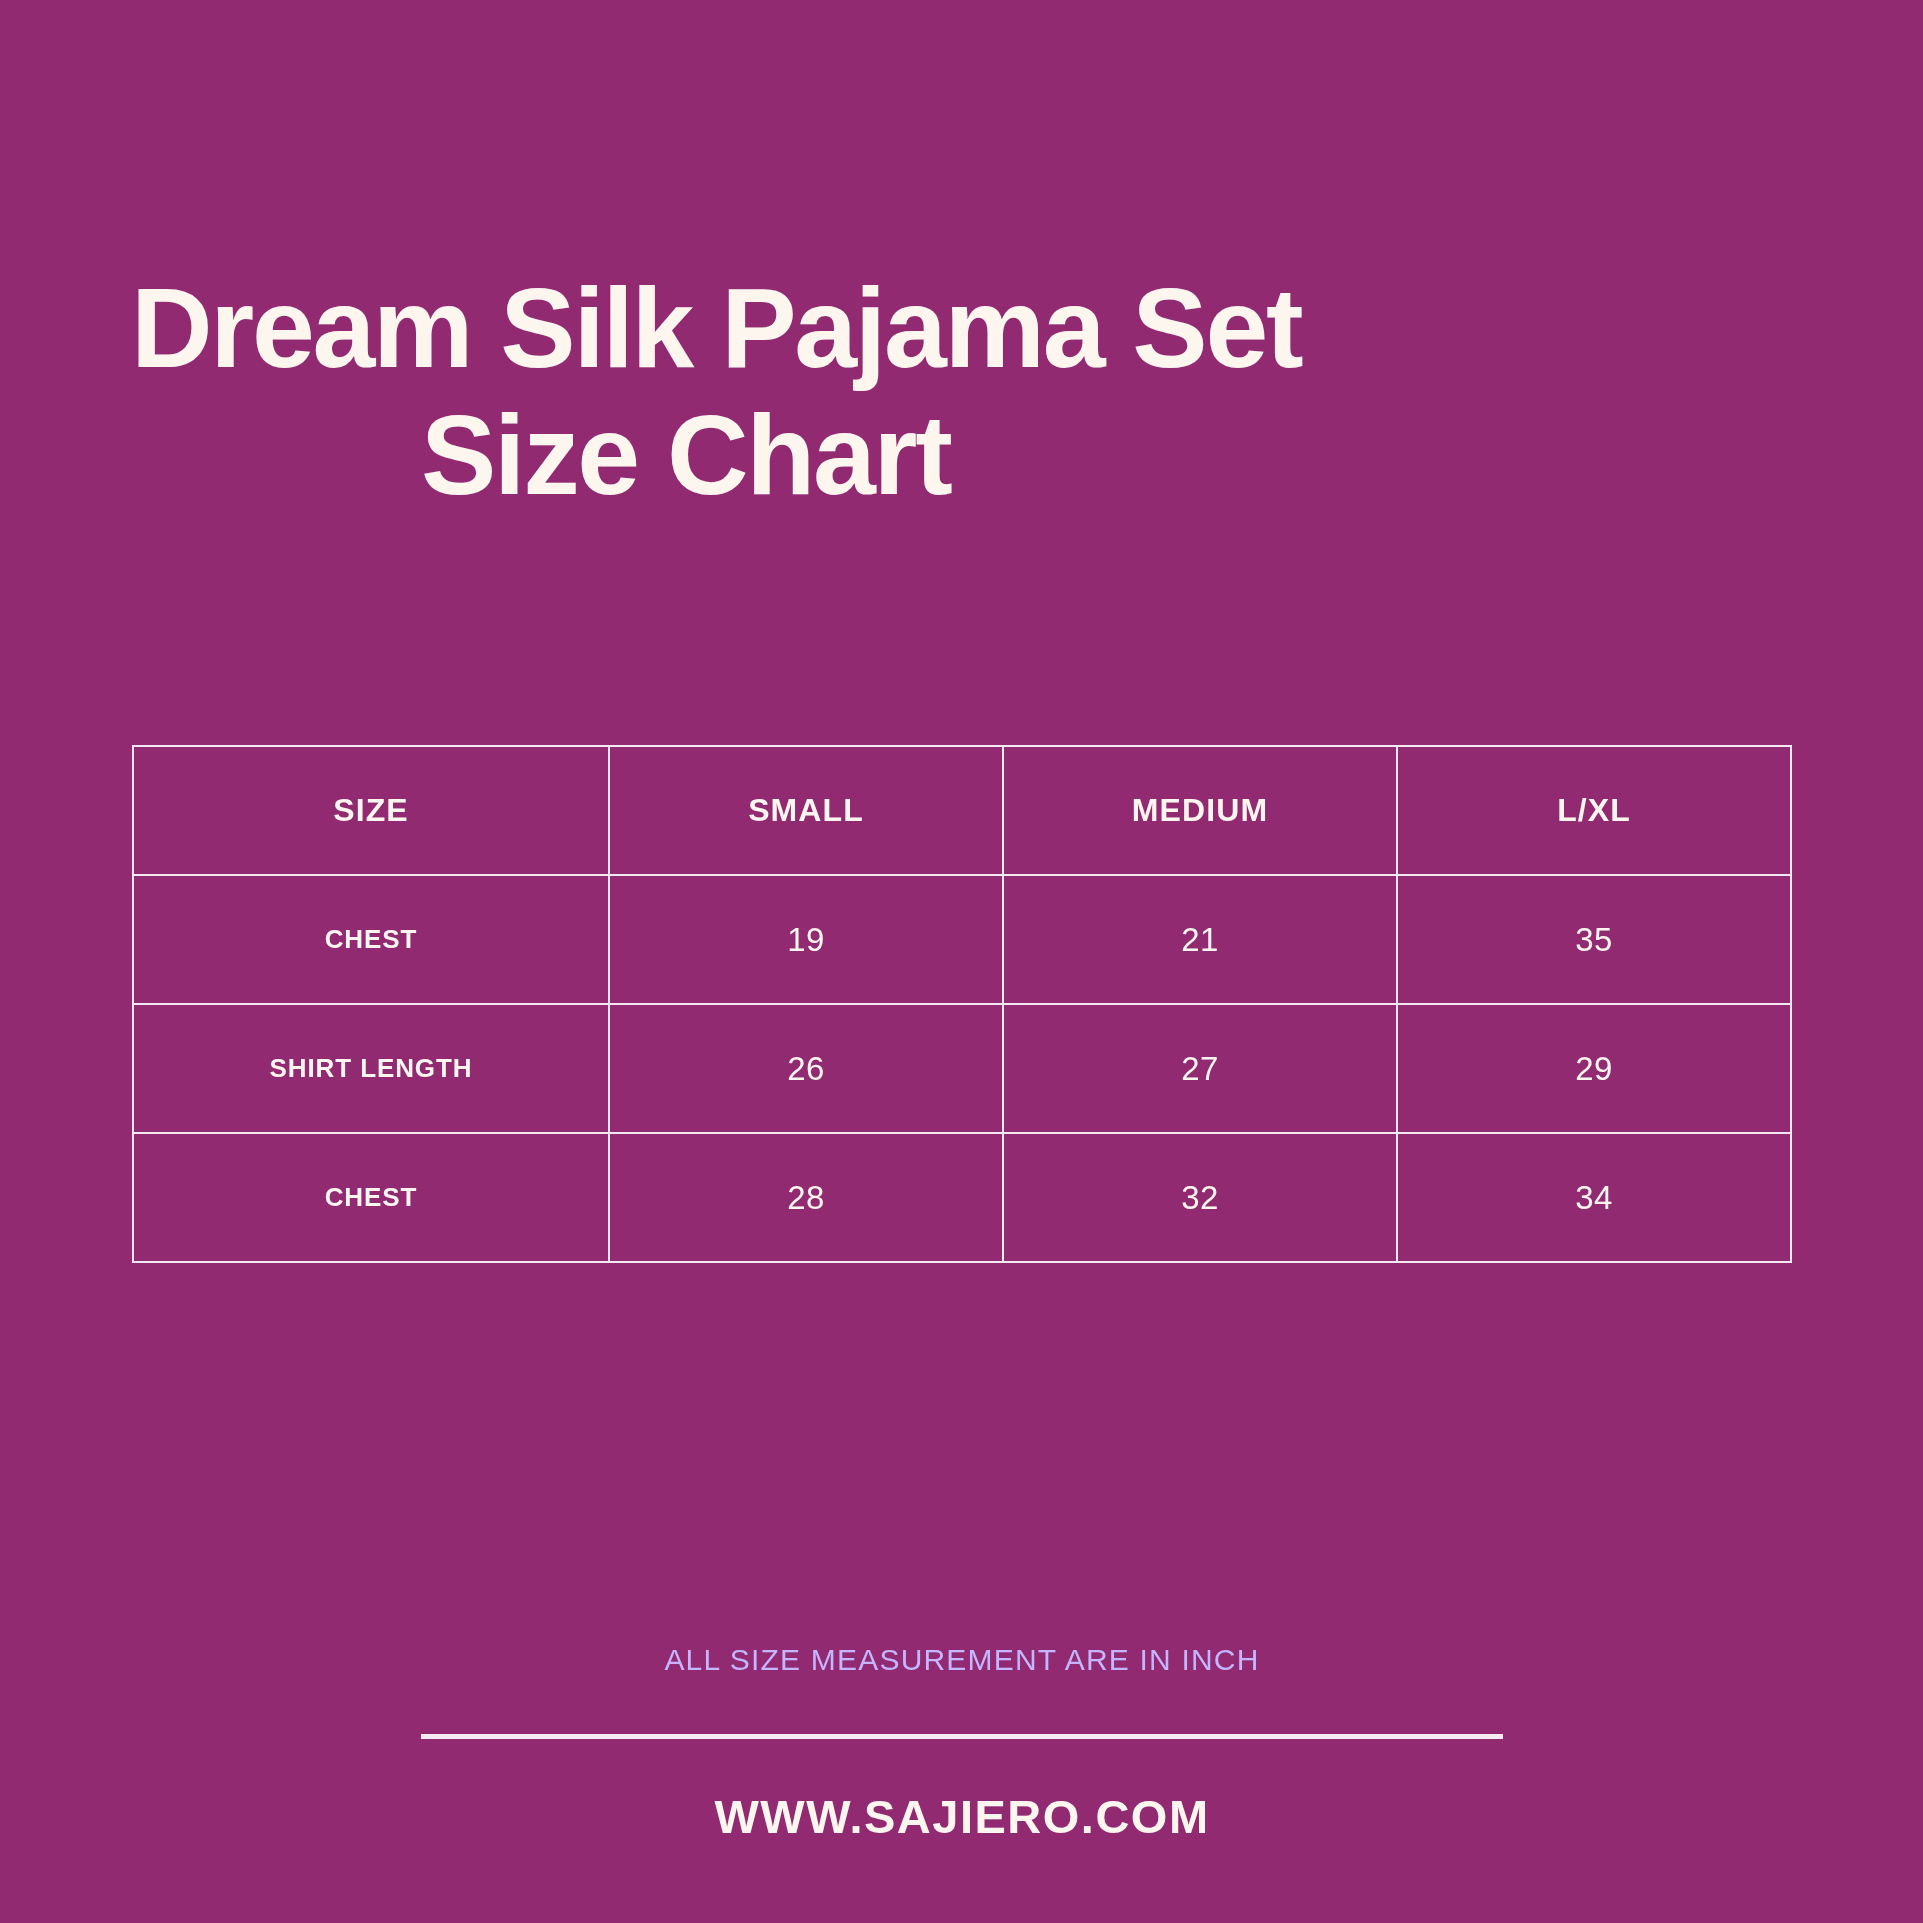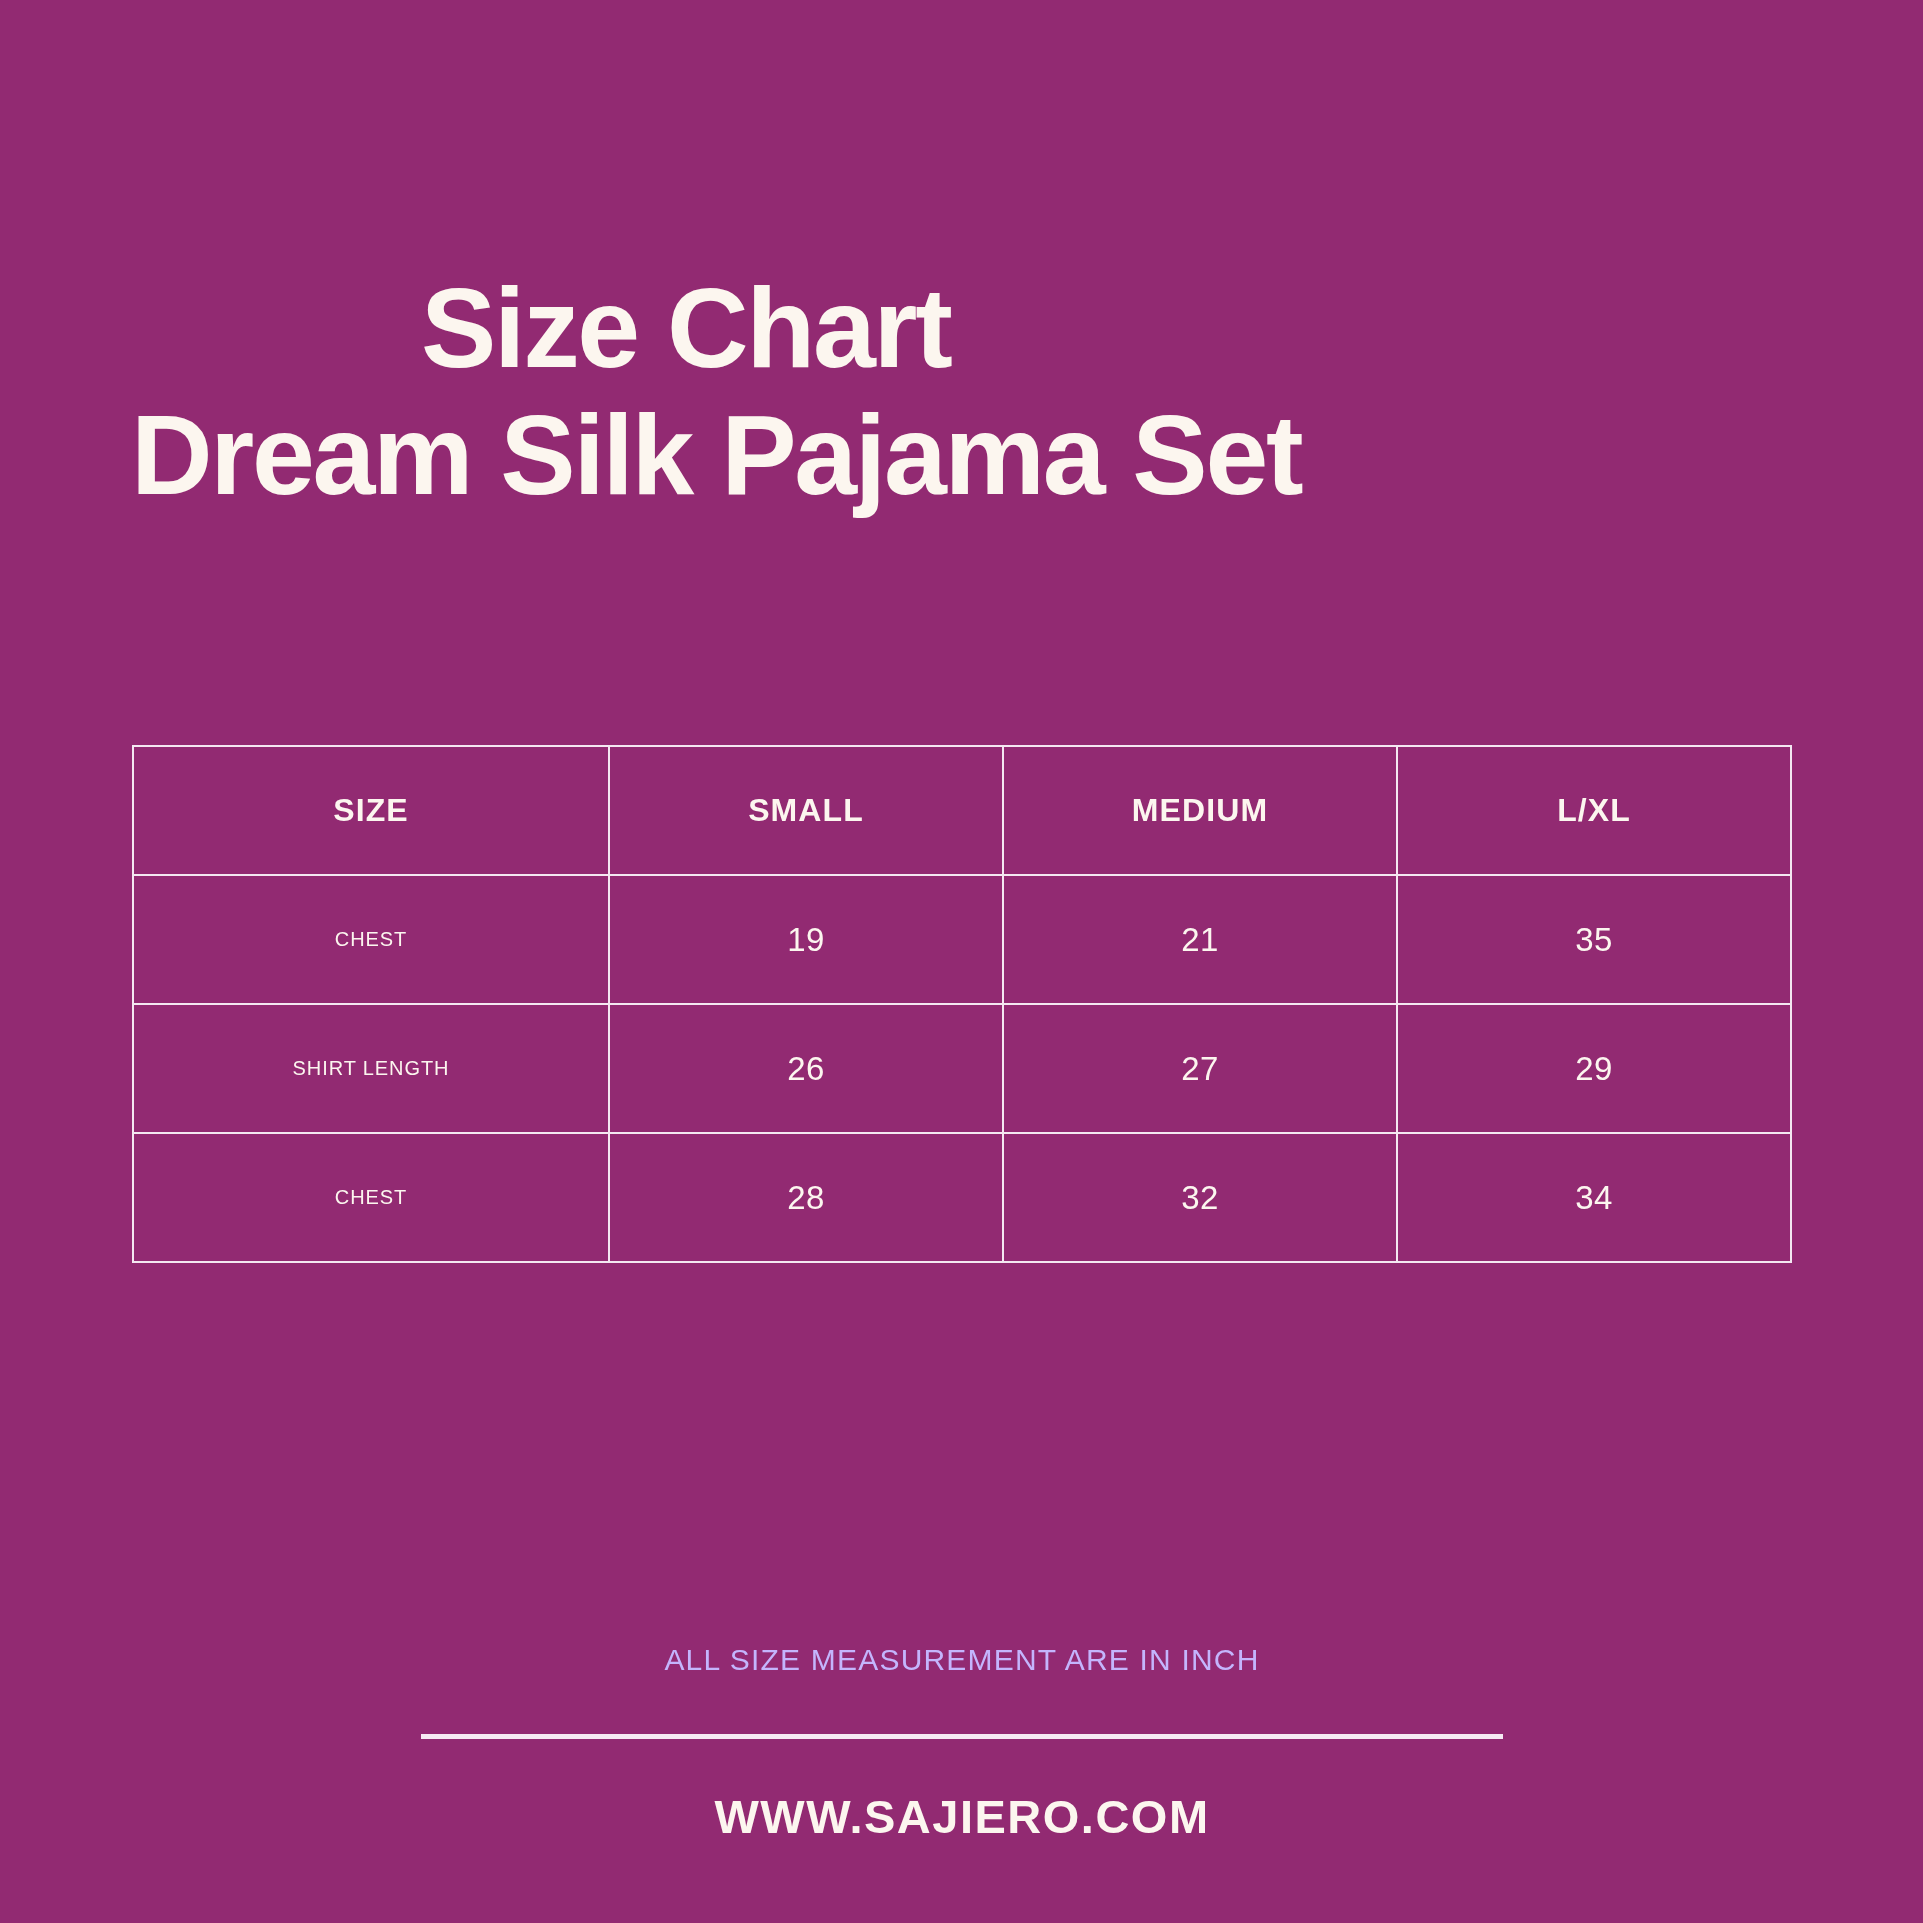--- a/index.html
+++ b/index.html
@@ -76,22 +76,22 @@
     height: 129px;
     padding: 0;
     box-sizing: border-box;
   }
   table.size-table th {
     font-size: 32px;
     font-weight: 700;
     letter-spacing: 1.1px;
   }
   td.row-label {
-    font-size: 20px;
-    font-weight: 400;
+    font-size: 26px;
+    font-weight: 700;
     letter-spacing: 0.9px;
   }
   td.row-value {
     font-size: 33px;
     font-weight: 400;
     letter-spacing: 0.4px;
     margin-top: 44px;
   }
 
   
@@ -125,22 +125,22 @@
     font-weight: 700;
     letter-spacing: 1.5px;
   }
 </style>
 </head>
 <body>
 
 <div class="poster">
 
   <div class="title-block">
+    <span class="title-line title-line--1">Dream Silk Pajama Set</span>
     <span class="title-line title-line--2">Size Chart</span>
-    <span class="title-line title-line--1">Dream Silk Pajama Set</span>
   </div>
 
   <div class="size-table-wrap">
     <table class="size-table">
       <colgroup>
         <col class="c-label">
         <col class="c-val">
         <col class="c-val">
         <col class="c-val">
       </colgroup>

